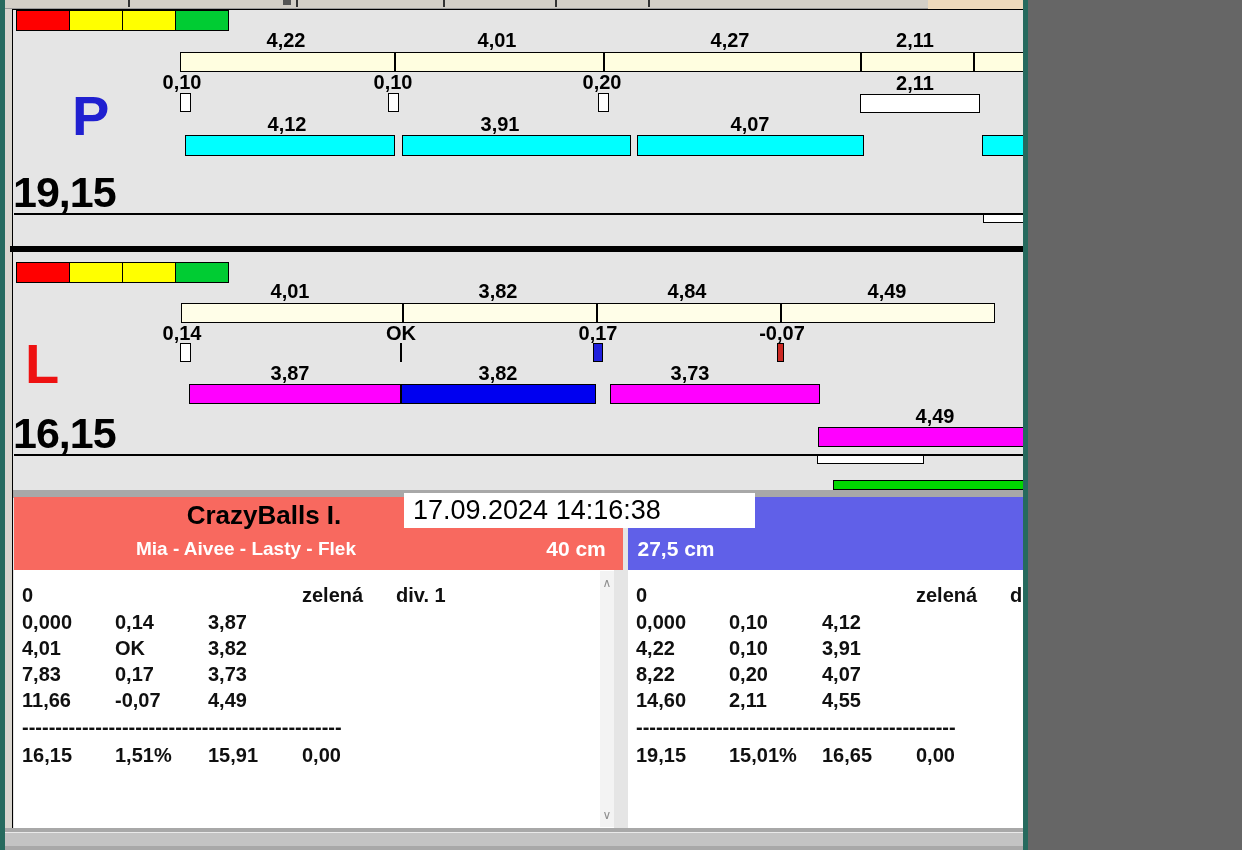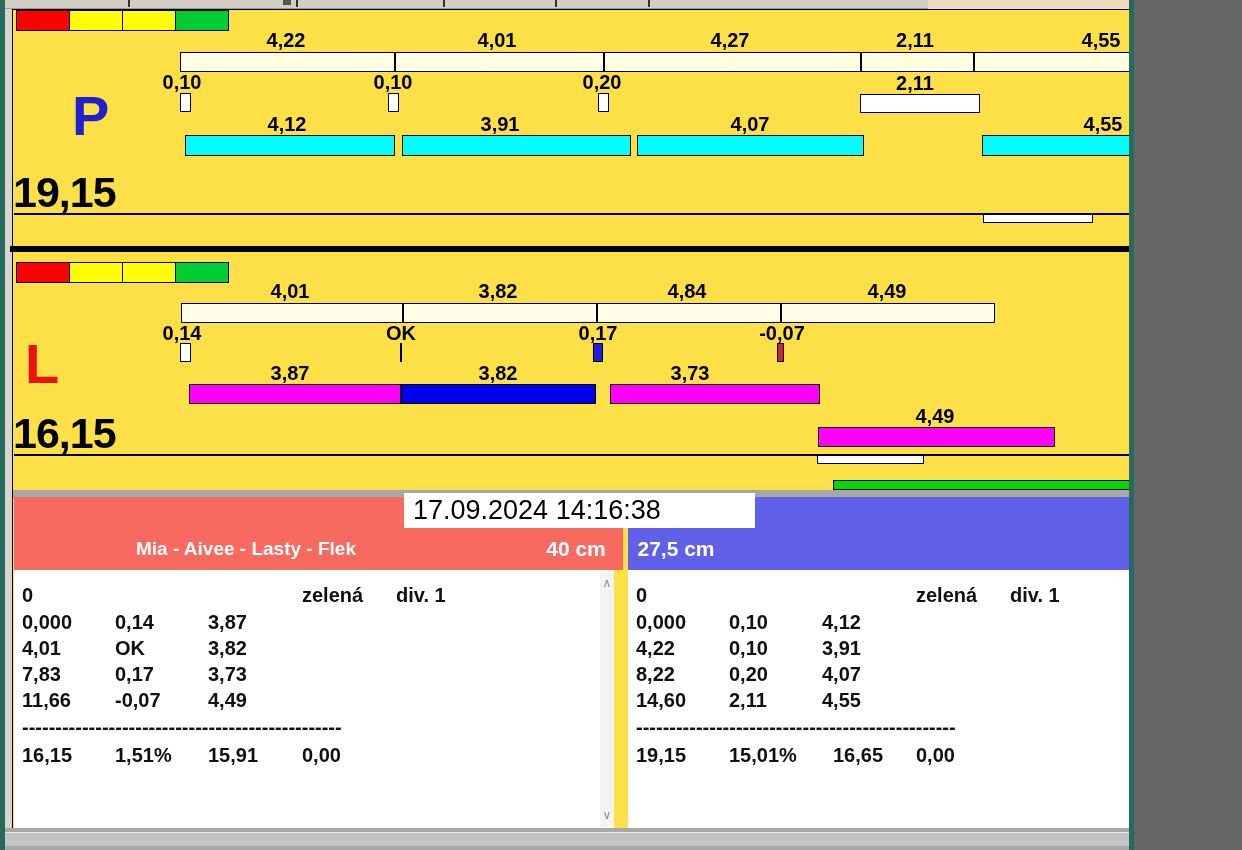--- a/index.html
+++ b/index.html
@@ -1,16 +1,16 @@
 <!DOCTYPE html>
 <html><head>
 <meta charset="utf-8">
 <style>
   html,body{margin:0;padding:0;background:#666;}
-  .screen{position:relative;width:1134px;height:850px;background:#fde047;overflow:hidden;
+  .screen{position:relative;width:1028px;height:850px;background:#e5e5e5;overflow:hidden;
           font-family:"Liberation Sans",sans-serif;}
   
   .edge{position:absolute;top:0;height:850px;width:5px;background:#266a5e;z-index:50;}
   .edge.left{left:0}.edge.right{right:0}
   .top-strip{position:absolute;left:5px;top:0;width:1232px;height:9px;background:#d3cfc7;border-bottom:1px solid #9a9a9a;box-sizing:border-box;z-index:40;}
   .top-strip .tick{position:absolute;top:0;width:2px;height:7px;background:#333;}
   .top-strip .notch{position:absolute;left:278px;top:0;width:8px;height:5px;background:#555;}
   .top-strip .tan{position:absolute;left:923px;top:0;width:309px;height:9px;background:#eedabc;}
   .gutter-left{position:absolute;left:5px;top:9px;width:7px;height:841px;background:#d8d5ce;z-index:5;}
   .gutter-right{position:absolute;left:1229px;top:9px;width:9px;height:819px;background:#c6c6c6;z-index:5;}
@@ -147,20 +147,21 @@
       </div>
       <div class="hline" style="left: 14px; top: 213px; width: 1218px; height: 2px;"></div>
       <div class="hline" style="left: 10px; top: 246px; width: 1228px; height: 6px;"></div>
       <div class="hline" style="left: 14px; top: 454px; width: 1218px; height: 2px;"></div>
     </div>
 
   <div class="grey-strip"></div>
   <div class="scoreboard">
 
     <div class="team-header left" style="background: rgb(248, 105, 95);">
+      <div class="team-title" style="left: 250px;">CrazyBalls I.</div>
       <div class="team-dogs" style="left: 232px;">Mia - Aivee - Lasty - Flek</div>
       <div class="team-height" style="left: 562px;">40 cm</div>
     </div>
 
     <div class="team-header right" style="background: rgb(96, 96, 232);">
       <div class="team-height" style="left: 48px;">27,5 cm</div>
     </div>
 
     <div class="timestamp">17.09.2024 14:16:38</div>
 
@@ -198,21 +199,21 @@
         <div class="rcell" style="left: 194px; top: 66px;">3,91</div>
         <div class="rcell" style="left: 8px; top: 92px;">8,22</div>
         <div class="rcell" style="left: 101px; top: 92px;">0,20</div>
         <div class="rcell" style="left: 194px; top: 92px;">4,07</div>
         <div class="rcell" style="left: 8px; top: 118px;">14,60</div>
         <div class="rcell" style="left: 101px; top: 118px;">2,11</div>
         <div class="rcell" style="left: 194px; top: 118px;">4,55</div>
         <div class="rcell" style="left: 8px; top: 145px;">------------------------------------------------</div>
         <div class="rcell" style="left: 8px; top: 173px;">19,15</div>
         <div class="rcell" style="left: 101px; top: 173px;">15,01%</div>
-        <div class="rcell" style="left: 194px; top: 173px; margin-left: 11px;">16,65</div>
+        <div class="rcell" style="left: 194px; top: 173px;">16,65</div>
         <div class="rcell" style="left: 288px; top: 173px;">0,00</div>
       </div>
 
     <div class="sbar" style="left:600px">
       <div class="sarrow up">∧</div>
       <div class="sarrow down">∨</div>
     </div>
     <div class="sbar" style="left:1215px">
       <div class="sarrow up">∧</div>
       <div class="sarrow down">∨</div>

